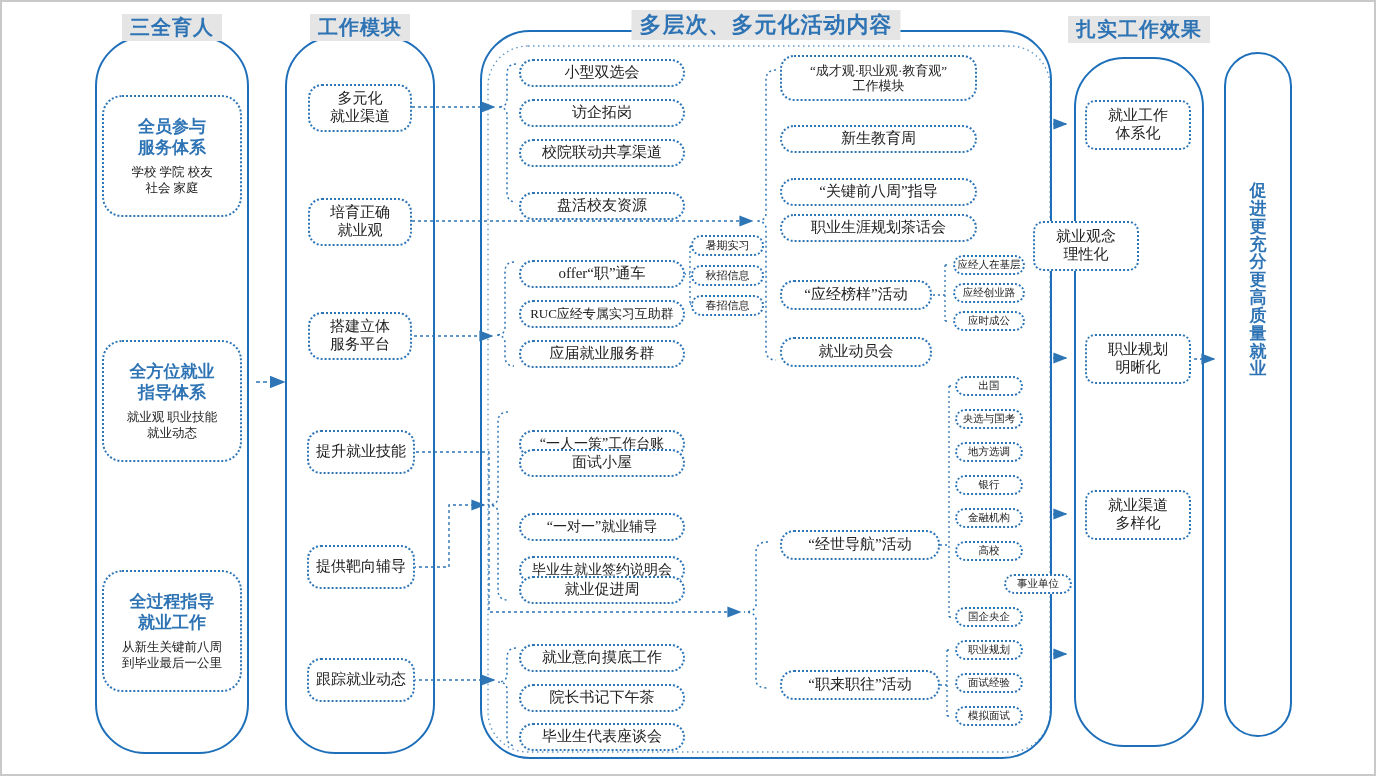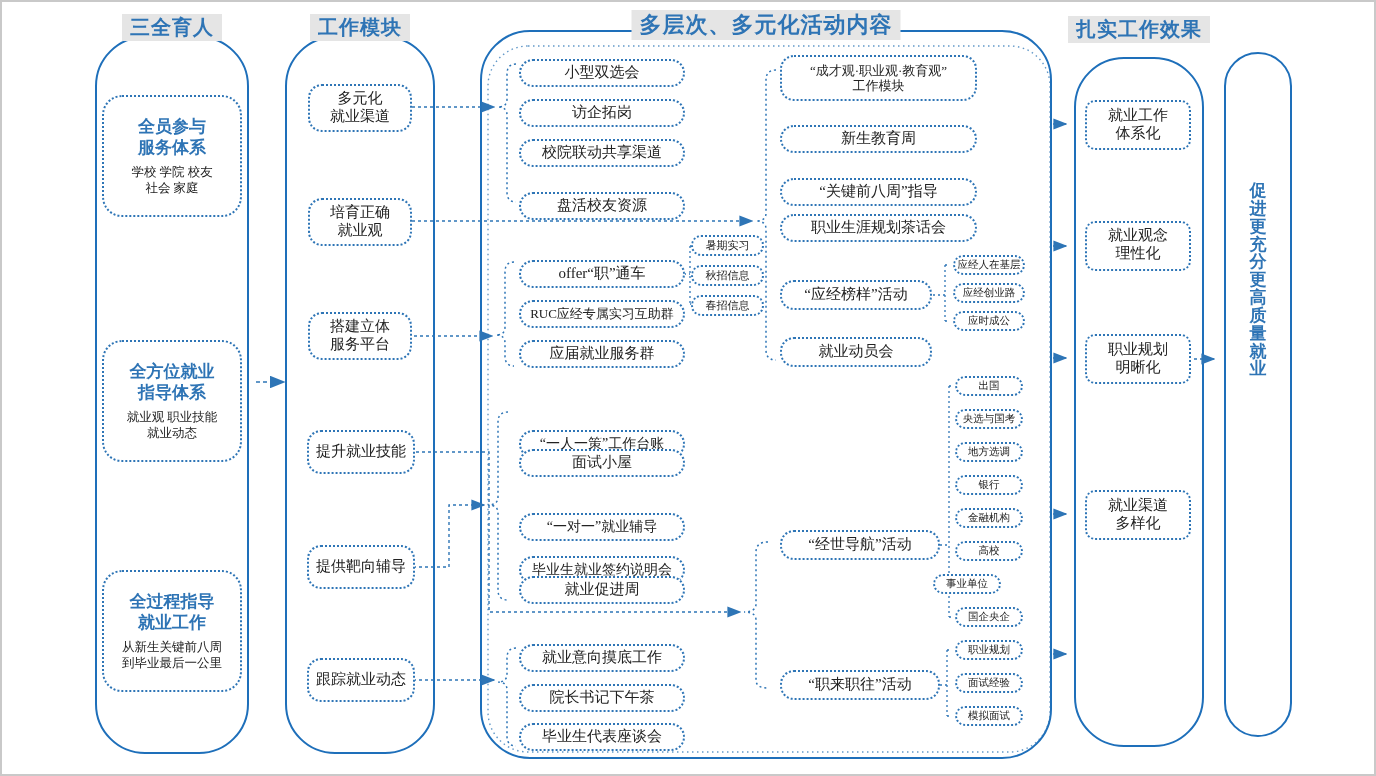--- a/index.html
+++ b/index.html
@@ -156,30 +156,30 @@
 
   <div class="box dot rad14 fs15" style="left:778px;top:528px;width:160px;height:30px;">“经世导航”活动</div>
   <div class="box dot rad14 fs15" style="left:778px;top:668px;width:160px;height:30px;">“职来职往”活动</div>
 
   <div class="box dot rad10 fs10" style="left:953px;top:374px;width:68px;height:20px;">出国</div>
   <div class="box dot rad10 fs10" style="left:953px;top:407px;width:68px;height:20px;">央选与国考</div>
   <div class="box dot rad10 fs10" style="left:953px;top:440px;width:68px;height:20px;">地方选调</div>
   <div class="box dot rad10 fs10" style="left:953px;top:473px;width:68px;height:20px;">银行</div>
   <div class="box dot rad10 fs10" style="left:953px;top:506px;width:68px;height:20px;">金融机构</div>
   <div class="box dot rad10 fs10" style="left:953px;top:539px;width:68px;height:20px;">高校</div>
-  <div class="box dot rad10 fs10" style="left:931px;top:572px;width:68px;height:20px;font-family:Liberation Serif, serif;">事业单位</div>
+  <div class="box dot rad10 fs10" style="left:1002px;top:572px;width:68px;height:20px;font-family:Liberation Serif, serif;">事业单位</div>
   <div class="box dot rad10 fs10" style="left:953px;top:605px;width:68px;height:20px;">国企央企</div>
 
   <div class="box dot rad10 fs10" style="left:953px;top:638px;width:68px;height:20px;">职业规划</div>
   <div class="box dot rad10 fs10" style="left:953px;top:671px;width:68px;height:20px;">面试经验</div>
   <div class="box dot rad10 fs10" style="left:953px;top:704px;width:68px;height:20px;">模拟面试</div>
 
   <div class="box dot rad10 fs15" style="left:1083px;top:98px;width:106px;height:50px;">就业工作
 体系化</div>
-  <div class="box dot rad10 fs15" style="left:1083px;top:219px;width:106px;height:50px;font-family:Liberation Mono, monospace;">就业观念
+  <div class="box dot rad10 fs15" style="left:1031px;top:219px;width:106px;height:50px;">就业观念
 理性化</div>
   <div class="box dot rad10 fs15" style="left:1083px;top:332px;width:106px;height:50px;">职业规划
 明晰化</div>
   <div class="box dot rad10 fs15" style="left:1083px;top:488px;width:106px;height:50px;">就业渠道
 多样化</div>
 
   <div class="goal-text" style="left:1256px;top:180px;transform:translateX(-50%);">促
 进
 更
 充

